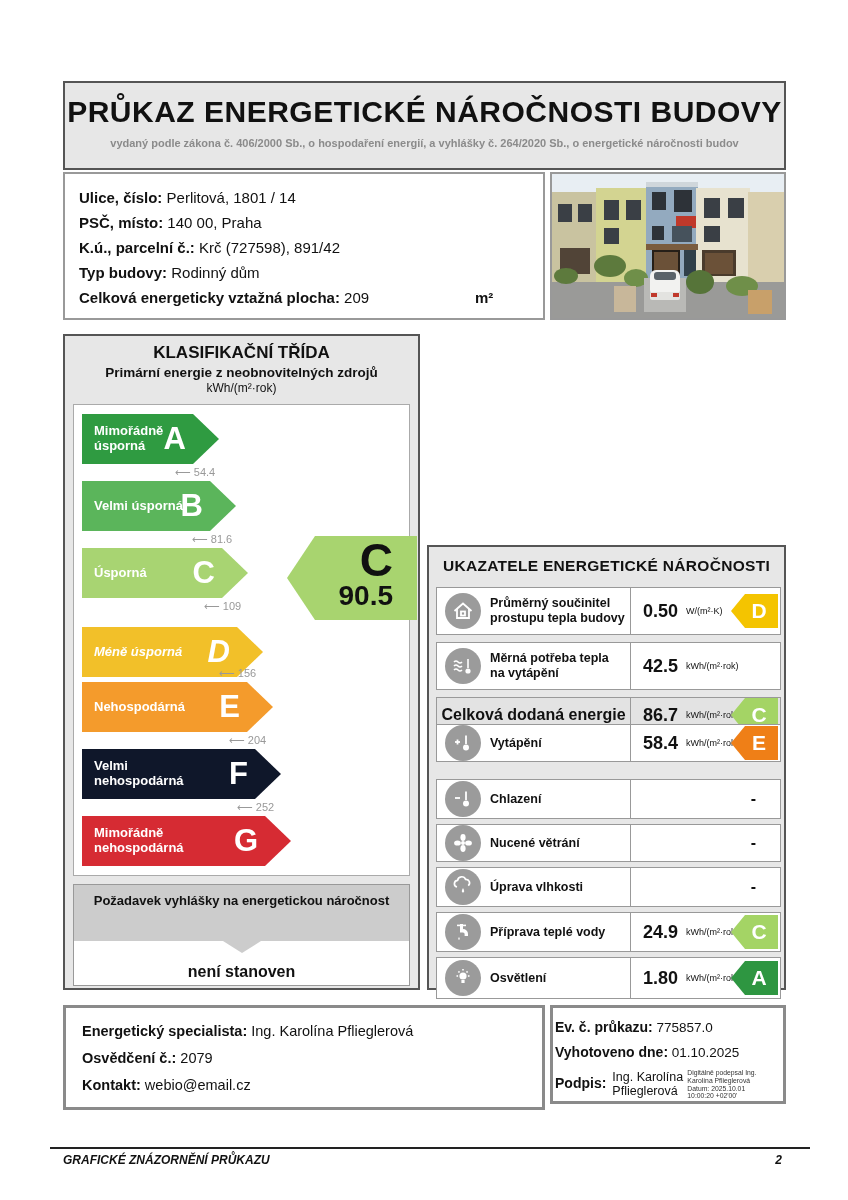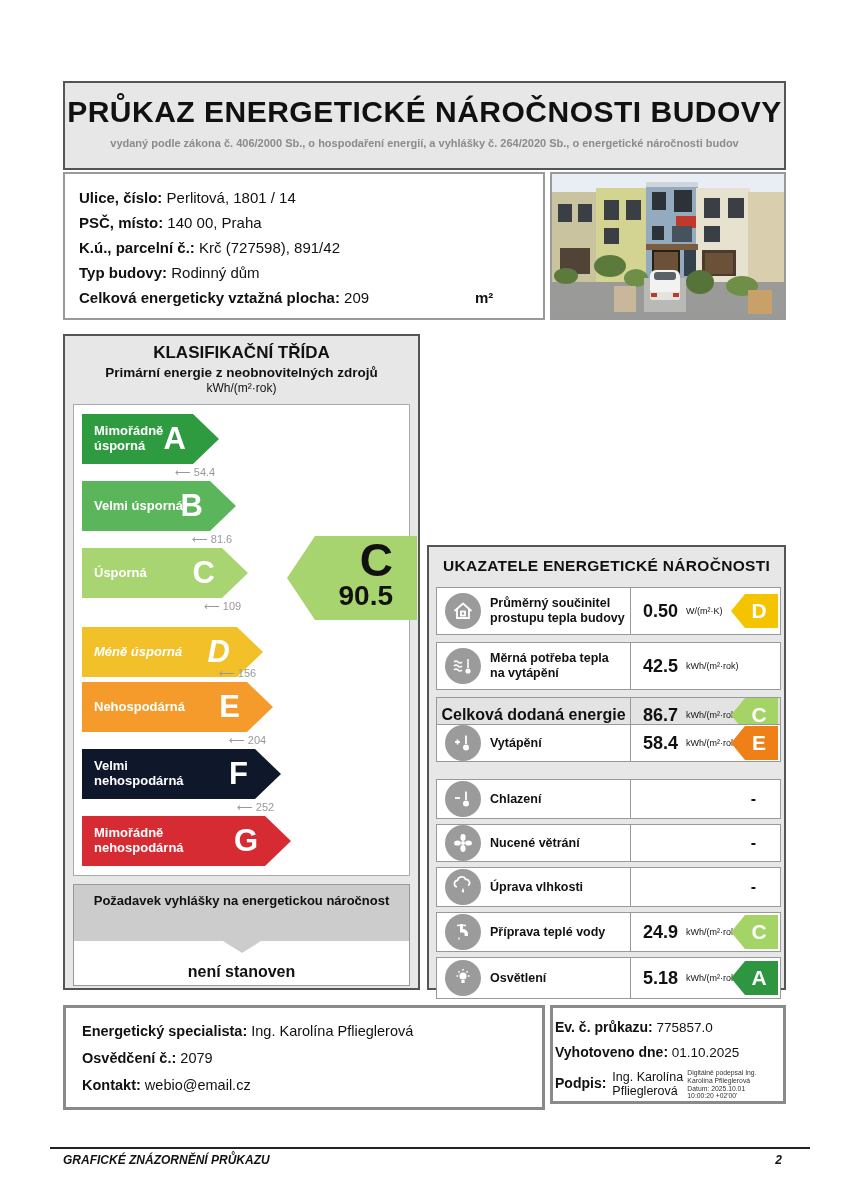--- a/index.html
+++ b/index.html
@@ -415,21 +415,21 @@
             <line x1="12" y1="3" x2="12" y2="4.6"></line>
               <line x1="5.5" y1="10" x2="7.1" y2="10"></line>
             <line x1="16.9" y1="10" x2="18.5" y2="10"></line>
               <line x1="7.4" y1="5.4" x2="8.5" y2="6.5"></line>
             <line x1="16.6" y1="5.4" x2="15.5" y2="6.5"></line>
           </svg>
         </span>
         <span class="ind-label">Osvětlení</span>
       </div>
       <div class="ind-right">
-        <span class="ind-value">5.18</span>
+        <span class="ind-value">1.80</span>
         <span class="ind-unit">kWh/(m²·rok)</span>
         <span class="class-arrow" style="background-color: rgb(46, 150, 65);">
             <span>A</span>
           </span>
       </div>
     </div>
   </div>
 
   <div class="spec-box">
     <div class="spec-row">

